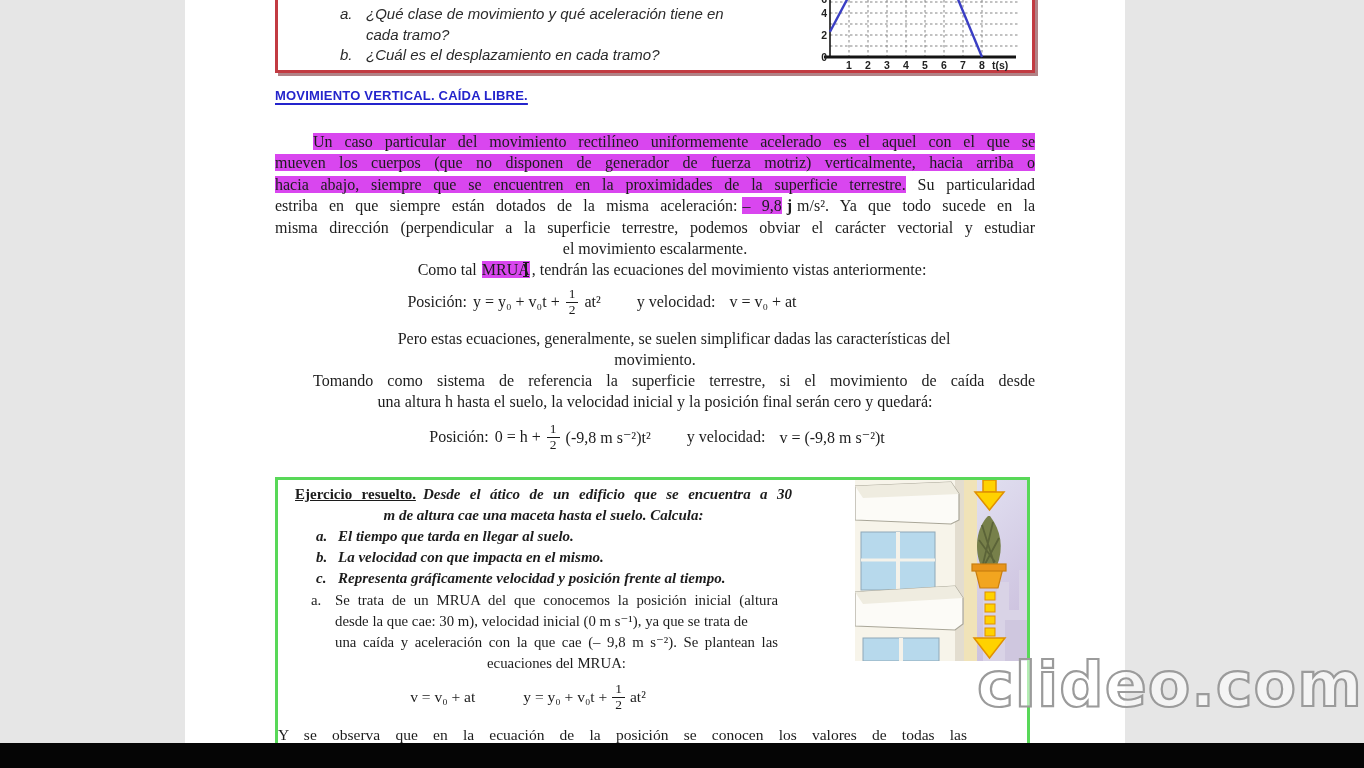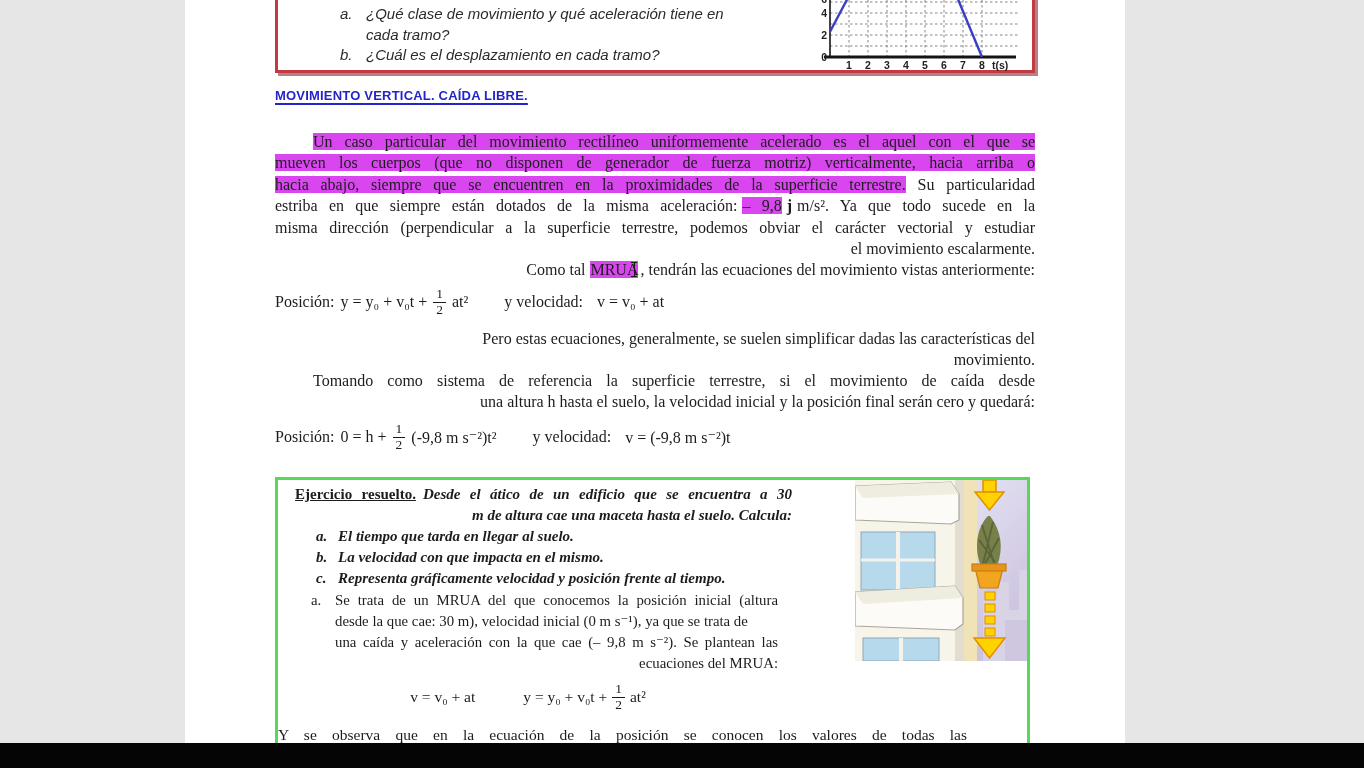--- a/index.html
+++ b/index.html
@@ -2,21 +2,21 @@
 <html><head>
 <meta charset="utf-8">
 <style>
   html,body{margin:0;padding:0;background:#444;}
   .stage{position:relative;width:1364px;height:768px;overflow:hidden;background:#e6e6e6;
          font-family:"Liberation Serif","DejaVu Serif",serif;color:#1c1c1c;}
   .page{position:absolute;left:185px;top:0;width:940px;height:743px;background:#ffffff;overflow:hidden;}
   .abs{position:absolute;left:90px;width:760px;}
   .line{height:21.4px;line-height:21.4px;font-size:16px;white-space:normal;}
   .jl{text-align:justify;text-align-last:justify;}
-  .ll{text-align:right;font-family:Liberation Serif, serif;}
+  .ll{text-align:center;font-family:Liberation Serif, serif;}
   .nw{white-space:nowrap;text-align:left;}
   .ind{display:inline-block;width:38px;}
   .ind2{display:inline-block;width:34px;}
   .hl{background:#d946ef;}
   .m{margin-left:5px;}
   .bj{font-weight:bold;margin:0 5px;}
   
   .heading{position:absolute;left:90px;top:88px;font-family:"Liberation Sans","DejaVu Sans",sans-serif;
            font-size:13px;font-weight:bold;color:#2424cc;text-decoration:underline;
            text-decoration-thickness:2px;text-underline-offset:3px;letter-spacing:0.2px;}
@@ -26,22 +26,22 @@
   .rb-line{position:absolute;font-family:"Liberation Sans","DejaVu Sans",sans-serif;font-style:italic;
            font-size:15px;color:#2b2b2b;line-height:20px;white-space:nowrap;}
   
   .graph{position:absolute;left:635px;top:0;width:210px;height:73px;overflow:hidden;}
   .grid{stroke:#858585;stroke-width:1;stroke-dasharray:2.5 2.5;}
   .axis{stroke:#141414;stroke-width:1.6;}
   .thick{stroke-width:3;}
   .ylab,.xlab{font:600 10.5px "Liberation Sans","DejaVu Sans",sans-serif;fill:#222;}
   .vline{fill:none;stroke-width:2.4;}
   
-  .eqrow{position:absolute;left:90px;width:760px;height:42px;display:flex;align-items:center;
-         justify-content:flex-start;gap:6px;font-size:16px;box-sizing:border-box;}
+  .eqrow{position:absolute;left:102px;width:760px;height:42px;display:flex;align-items:center;
+         justify-content:center;gap:6px;font-size:16px;box-sizing:border-box;}
   .eqmid{margin-left:30px;margin-right:8px;}
   .frac{display:inline-flex;flex-direction:column;align-items:center;line-height:1.05;font-size:13.5px;}
   .fnum{border-bottom:1px solid #1a1a1a;padding:0 3px;}
   
   .green-box{position:absolute;left:90px;top:477px;width:755px;height:300px;border:3px solid #58d858;
              box-sizing:border-box;}
   .gline{position:absolute;left:5px;width:497px;height:21px;line-height:21px;font-size:15px;margin-left:12px;}
   .gtitle{font-weight:bold;text-decoration:underline;}
   .gital{font-weight:bold;font-style:italic;margin-left:7px;}
   .gitem{position:absolute;left:0;width:497px;height:21px;line-height:21px;font-size:15px;
@@ -242,14 +242,15 @@
             <rect x="130" y="148" width="10" height="8"></rect>
           </g>
           <g fill="#ffd200" stroke="#e09000" stroke-width="1.5">
             <polygon points="119,158 150,158 134.5,178"></polygon>
           </g>
         </svg>
       </div>
     </div>
   </div>
 
+  <div class="watermark">clideo.com</div>
   <div class="black-bar"></div>
 </div>
 
 </body></html>

